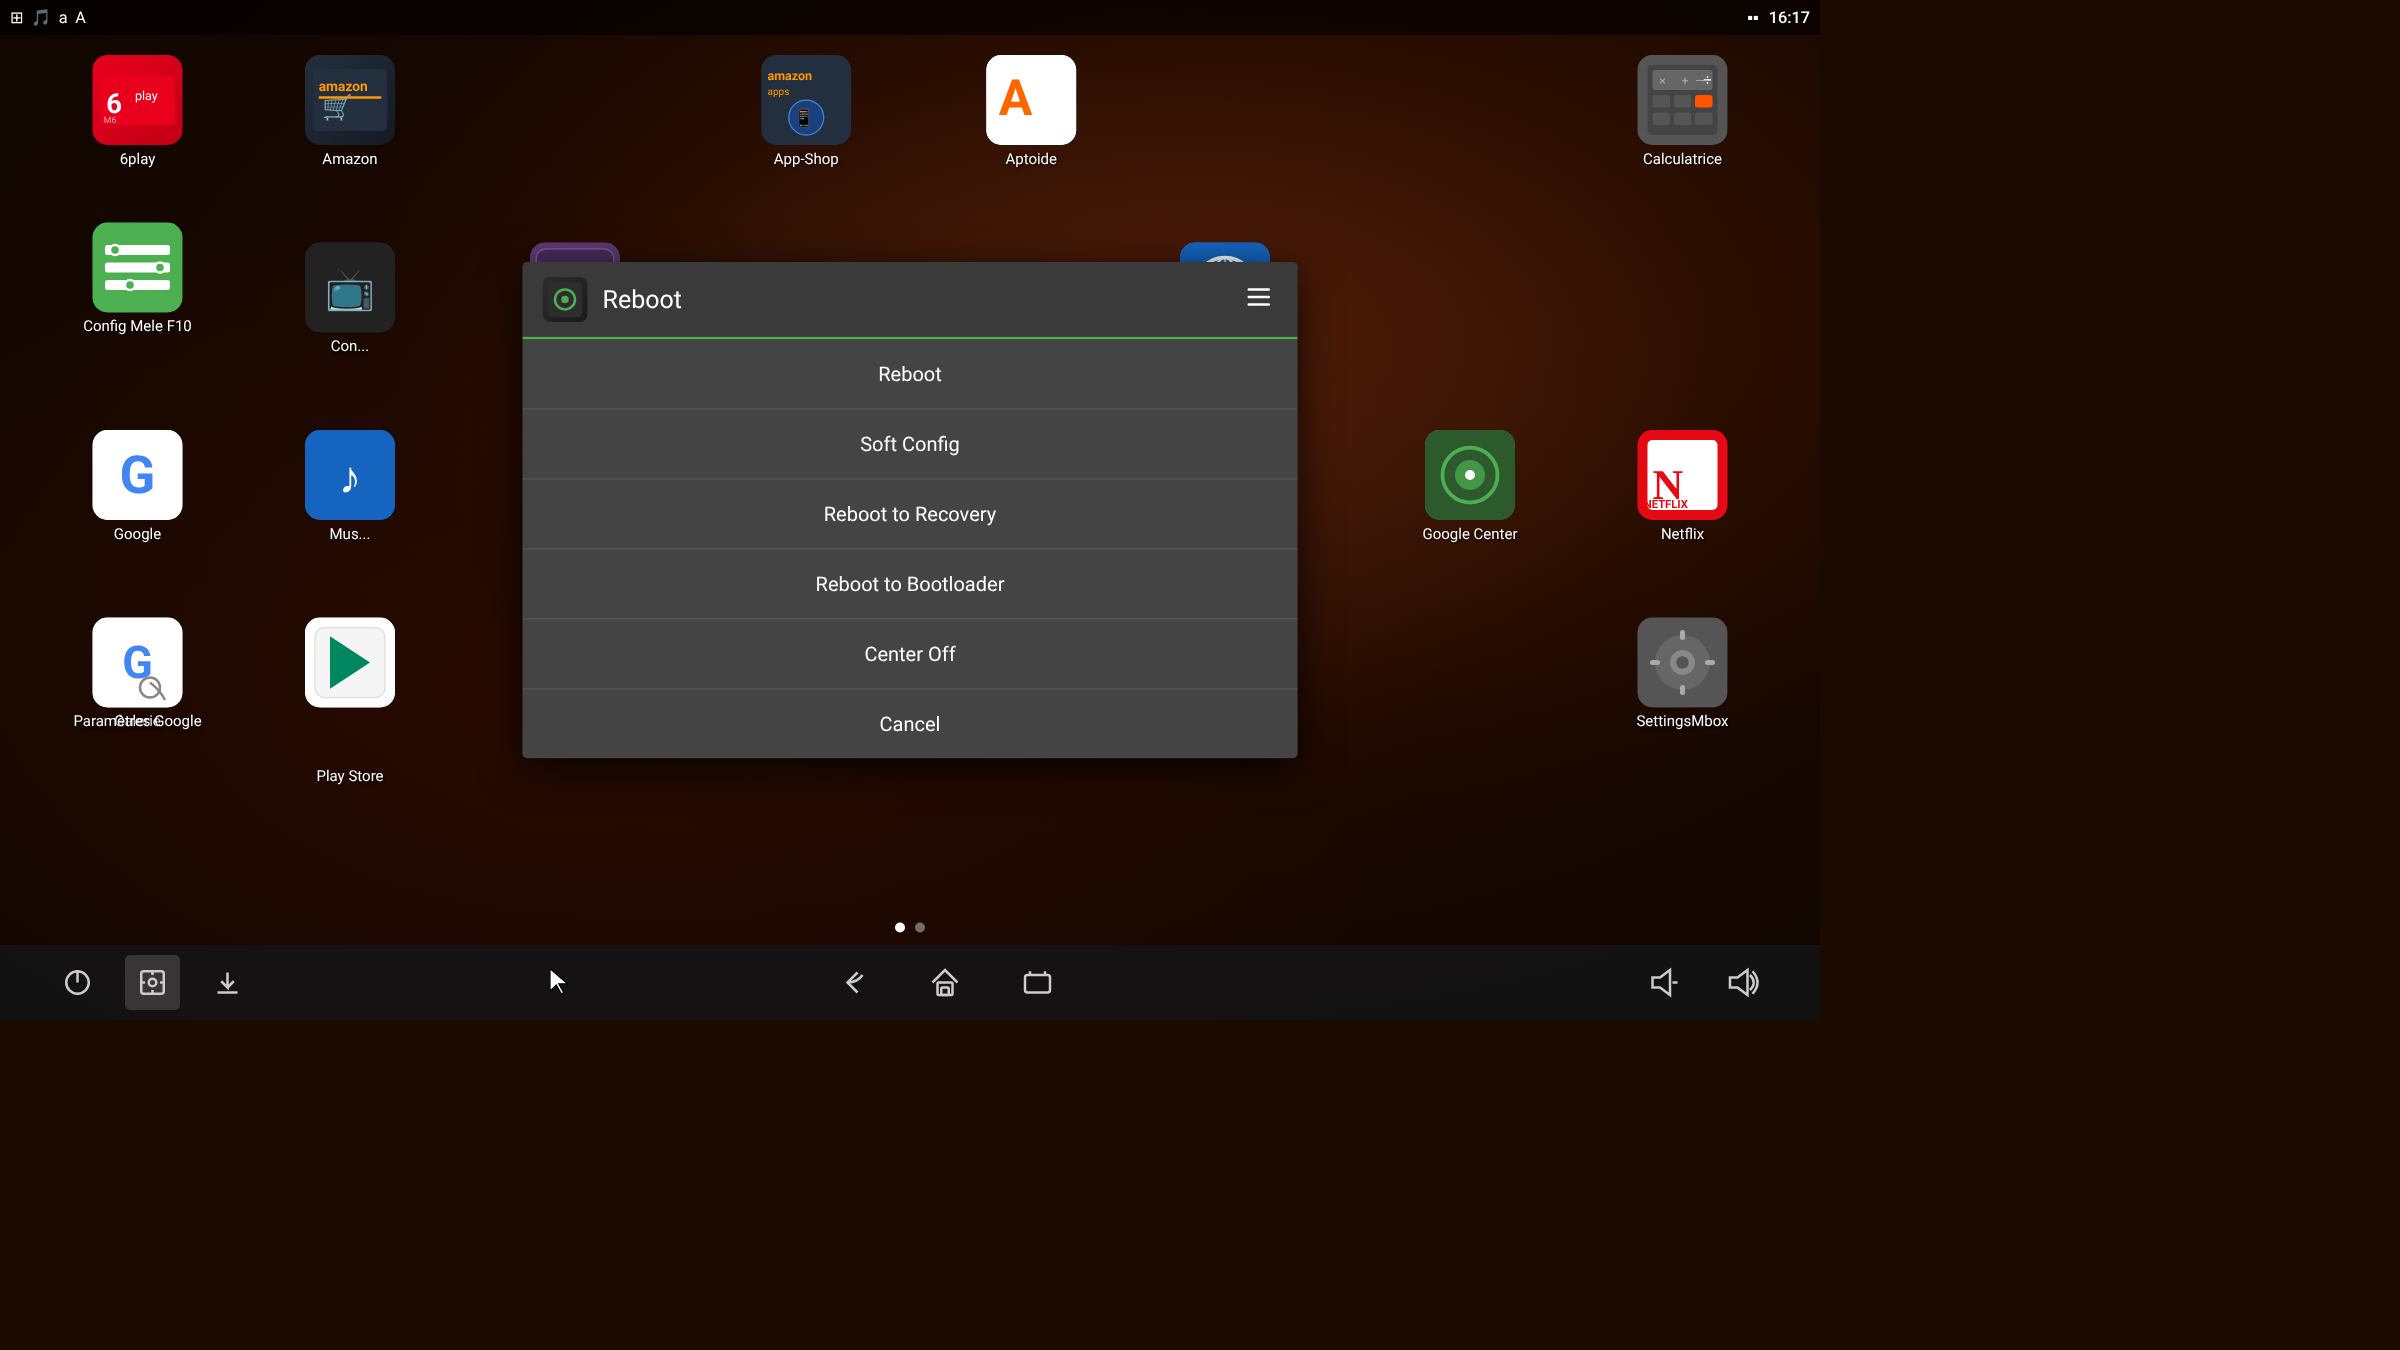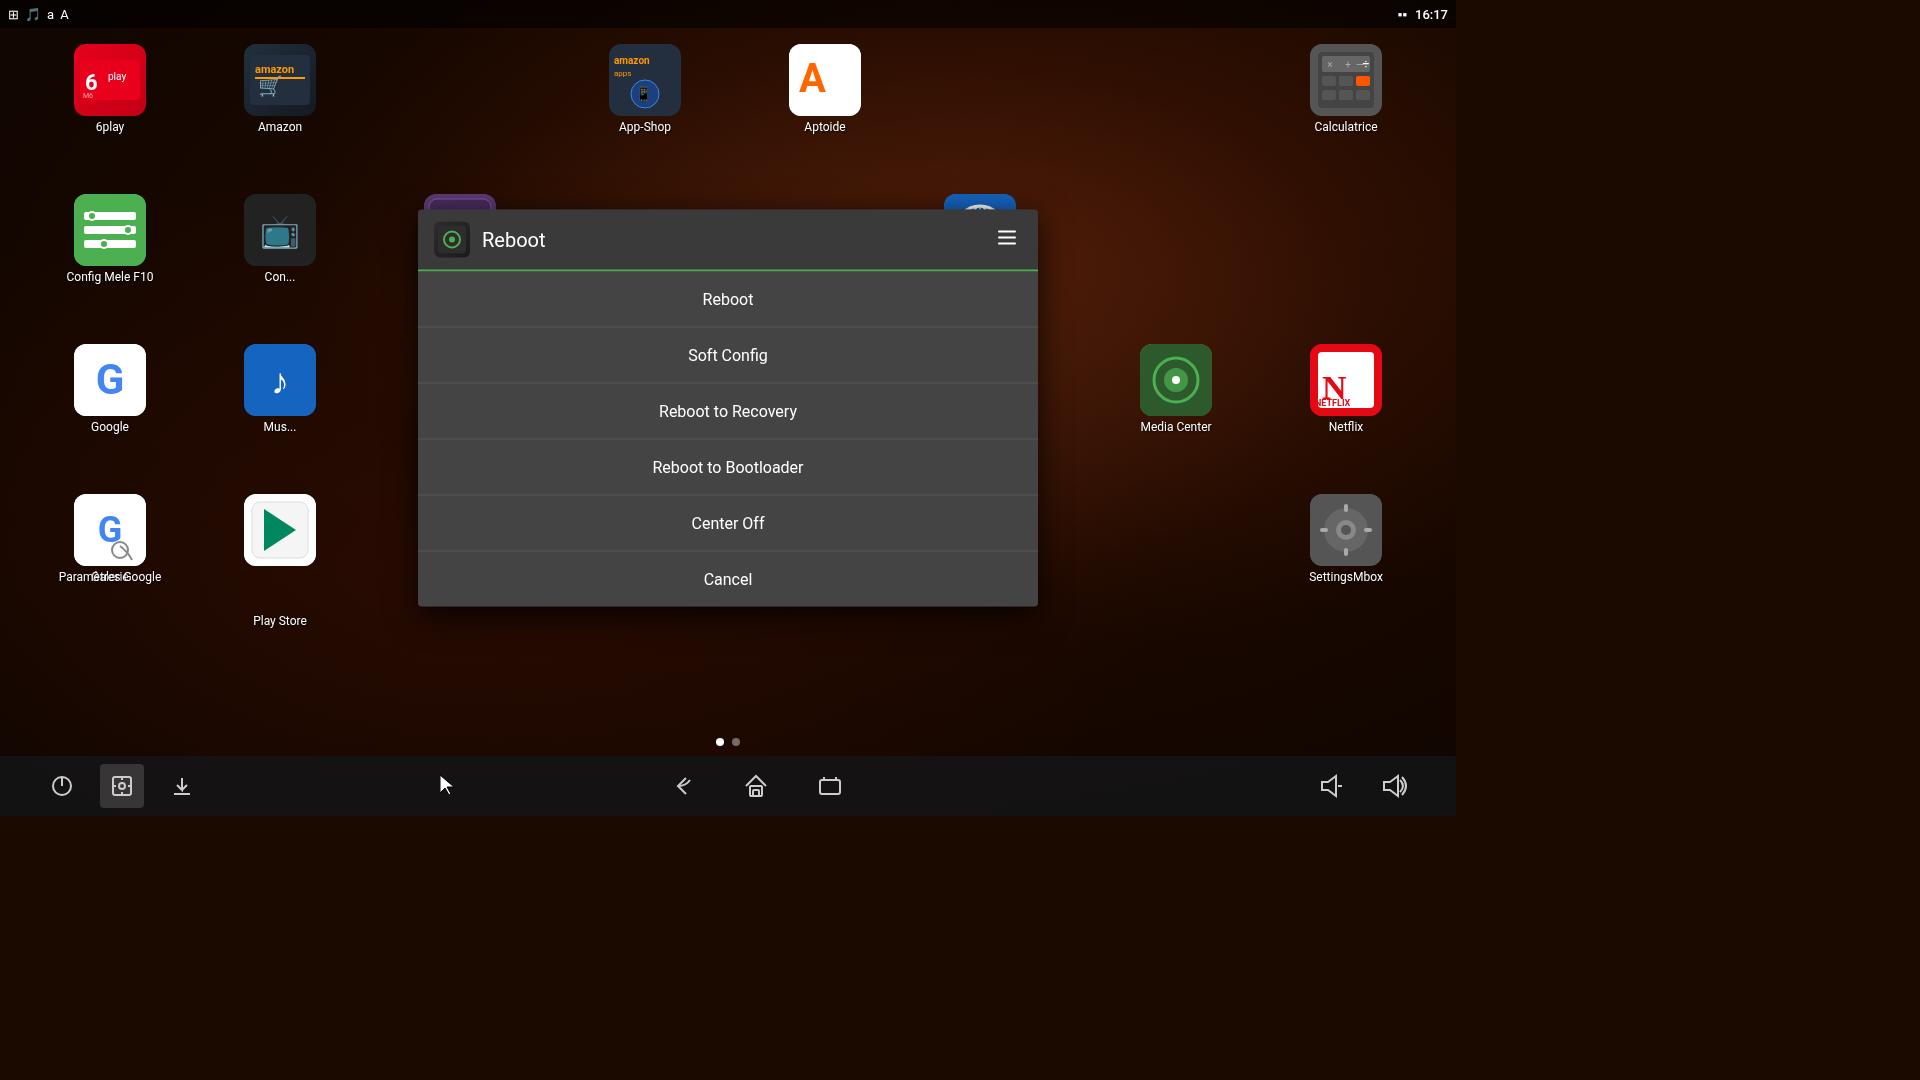--- a/index.html
+++ b/index.html
@@ -340,21 +340,21 @@
         <rect x="29" y="32" width="14" height="10" rx="2" fill="#555"></rect>
         <rect x="46" y="32" width="14" height="10" rx="2" fill="#ff5500"></rect>
         <rect x="12" y="46" width="14" height="10" rx="2" fill="#555"></rect>
         <rect x="29" y="46" width="14" height="10" rx="2" fill="#555"></rect>
         <rect x="46" y="46" width="14" height="10" rx="2" fill="#555"></rect>
       </svg>
     </div>
     <span class="app-label">Calculatrice</span>
   </div>
 
-  <div class="app-item" style="position:absolute;left:30px;top:160px;width:160px;justify-content:flex-end;">
+  <div class="app-item" style="position:absolute;left:30px;top:144px;width:160px;justify-content:flex-end;">
     <div class="app-icon icon-config">
       <svg width="72" height="72" viewBox="0 0 72 72">
         <rect width="72" height="72" fill="#4CAF50" rx="12"></rect>
         <rect x="10" y="18" width="52" height="8" rx="2" fill="white"></rect>
         <rect x="10" y="32" width="52" height="8" rx="2" fill="white"></rect>
         <rect x="10" y="46" width="52" height="8" rx="2" fill="white"></rect>
         <circle cx="18" cy="22" r="4" fill="#4CAF50" stroke="white" stroke-width="2"></circle>
         <circle cx="54" cy="36" r="4" fill="#4CAF50" stroke="white" stroke-width="2"></circle>
         <circle cx="30" cy="50" r="4" fill="#4CAF50" stroke="white" stroke-width="2"></circle>
       </svg>
@@ -461,21 +461,21 @@
 
   <div class="app-item" style="position:absolute;right:200px;top:310px;width:160px;">
     <div class="app-icon" style="background:linear-gradient(135deg,#4CAF50,#1B5E20);">
       <svg width="72" height="72" viewBox="0 0 72 72">
         <rect width="72" height="72" fill="#2d5a2d" rx="12"></rect>
         <circle cx="36" cy="36" r="22" fill="none" stroke="#4CAF50" stroke-width="3"></circle>
         <circle cx="36" cy="36" r="12" fill="#4CAF50" opacity="0.7"></circle>
         <circle cx="36" cy="36" r="4" fill="white"></circle>
       </svg>
     </div>
-    <span class="app-label">Media Center</span>
+    <span class="app-label">Google Center</span>
   </div>
 
   <div class="app-item" style="position:absolute;left:30px;top:460px;width:160px;">
     <div class="app-icon" style="background:white;">
       <svg width="72" height="72" viewBox="0 0 72 72">
         <rect width="72" height="72" fill="white" rx="12"></rect>
         <text x="36" y="48" font-size="36" text-anchor="middle" font-weight="bold" fill="#4285F4">G</text>
         <path d="M 46 52 Q 54 58 58 66" stroke="#888" stroke-width="2" fill="none"></path>
         <circle cx="46" cy="56" r="8" fill="none" stroke="#888" stroke-width="2"></circle>
       </svg>

